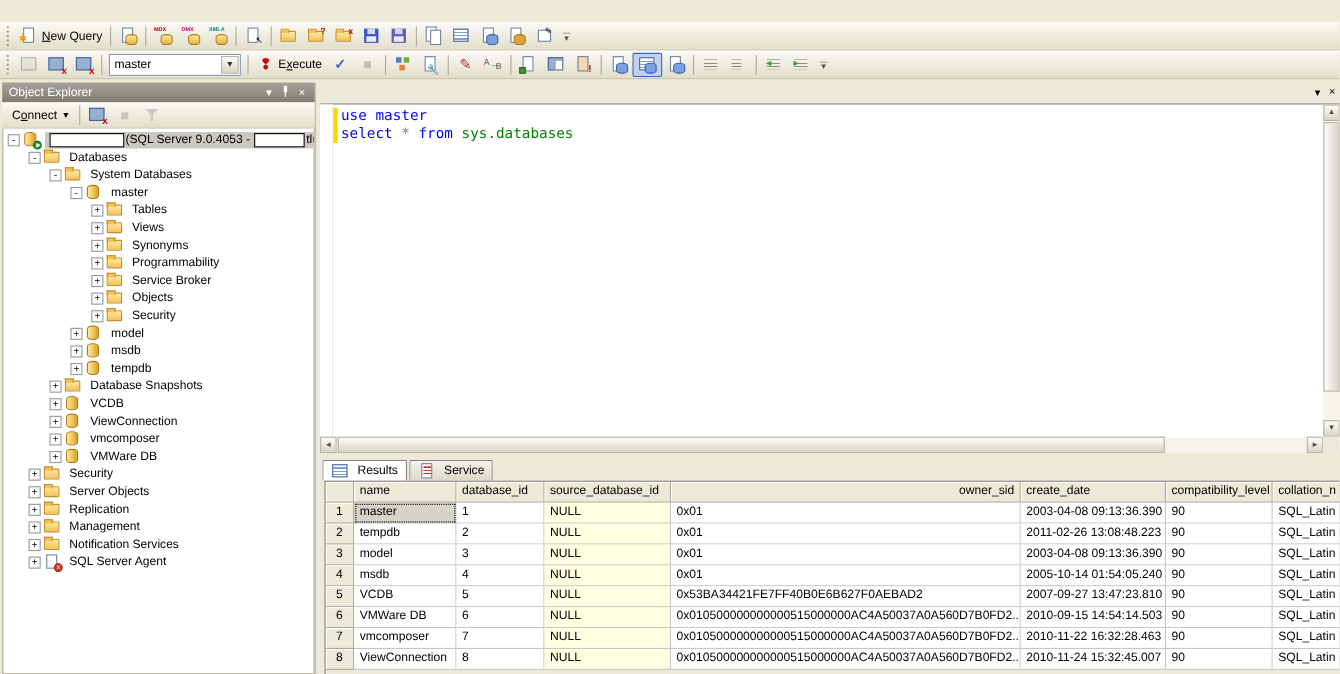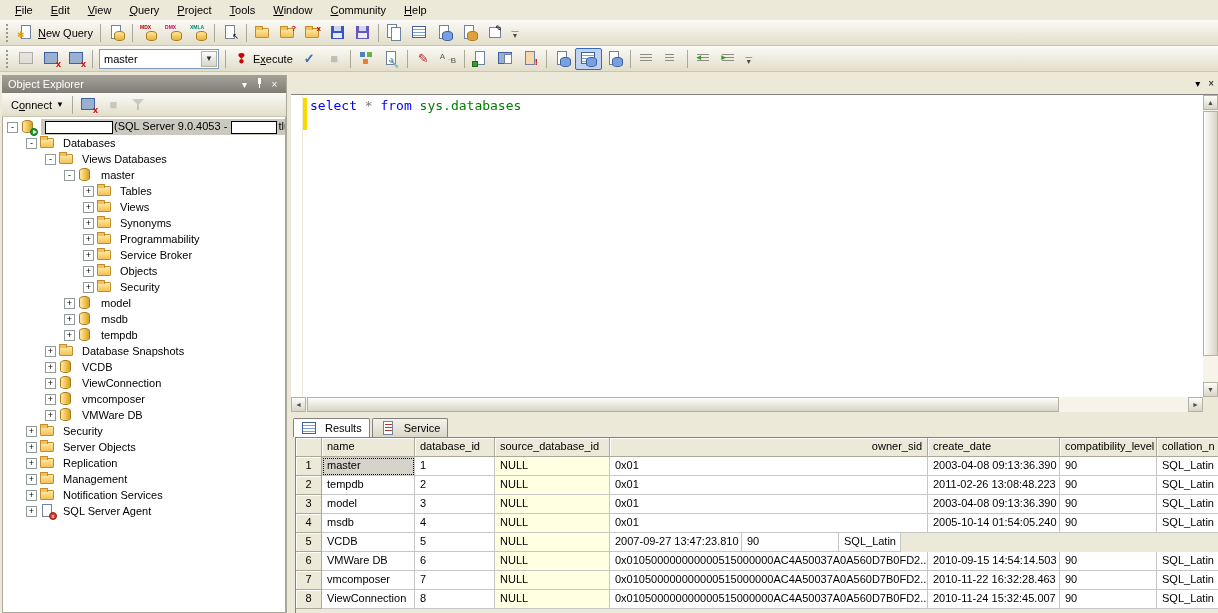--- a/index.html
+++ b/index.html
@@ -109,31 +109,20 @@
   .ghead .gcell, .rownum { background:#ece9d8; border-right:1px solid #aca899; border-bottom:1px solid #aca899; box-shadow:inset 1px 1px 0 #fff; }
   .rownum { text-align:center; padding:2px 0 0 0; }
   .gcell.null { background:#ffffe1; }
   .gcell.selcell { background:#d6d3ca; outline:1px dotted #000; outline-offset:-2px; }
 </style>
 </head>
 <body>
 
 <div class="app">
 
-  <div class="menubar">
-      <span class="menu-item"><u>F</u>ile</span>
-      <span class="menu-item"><u>E</u>dit</span>
-      <span class="menu-item"><u>V</u>iew</span>
-      <span class="menu-item"><u>Q</u>uery</span>
-      <span class="menu-item"><u>P</u>roject</span>
-      <span class="menu-item"><u>T</u>ools</span>
-      <span class="menu-item"><u>W</u>indow</span>
-      <span class="menu-item"><u>C</u>ommunity</span>
-      <span class="menu-item"><u>H</u>elp</span>
-    </div>
 
   <div class="toolbar tb1">
     <div class="grip"></div>
     <div class="tbtn">
       <span class="ic">
           <span class="pg"></span>
           <span style="position:absolute;left:-1px;top:6px;color:#e8a000;font-size:9px;">✱</span>
         </span>
       <span id="new-query-label"><u>N</u>ew Query</span>
     </div>
@@ -405,21 +394,21 @@
           <span class="tic">
             <span class="t-folder"></span>
           </span>
           <span class="tlbl">Databases</span>
         </div>
         <div class="tree-row" style="padding-left: 42px;">
           <span class="exp">-</span>
           <span class="tic">
             <span class="t-folder"></span>
           </span>
-          <span class="tlbl">Views Databases</span>
+          <span class="tlbl">System Databases</span>
         </div>
         <div class="tree-row" style="padding-left: 61px;">
           <span class="exp">-</span>
           <span class="tic">
             <span class="t-db"></span>
           </span>
           <span class="tlbl">master</span>
         </div>
         <div class="tree-row" style="padding-left: 80px;">
           <span class="exp">+</span>
@@ -575,20 +564,21 @@
   <div class="doc">
     <div class="doc-btns">
       <span class="doc-btn">▾</span>
       <span class="doc-btn">×</span>
     </div>
 
     <div class="editor-frame">
       <div class="sel-margin"></div>
       <div class="changebar"></div>
       <div class="code">
+          <div class="code-line"><span class="tok-keyword">use</span><span class="tok-plain"> </span><span class="tok-keyword">master</span></div>
           <div class="code-line"><span class="tok-keyword">select</span><span class="tok-plain"> </span><span class="tok-operator">*</span><span class="tok-plain"> </span><span class="tok-keyword">from</span><span class="tok-plain"> </span><span class="tok-system">sys.databases</span></div>
         </div>
       <div class="vscroll">
         <div class="sb-btn" style="top:0;">▲</div>
         <div class="sb-thumb" style="top:16px;height:245px;left:0;width:15px;"></div>
         <div class="sb-btn" style="bottom:0;">▼</div>
       </div>
       <div class="hscroll">
         <div class="sb-btn" style="left:0;">◄</div>
         <div class="sb-thumb" style="left:16px;width:752px;"></div>
@@ -663,20 +653,21 @@
           <div class="gcell" style="width: 318px;">0x01</div>
           <div class="gcell" style="width: 132px;">2005-10-14 01:54:05.240</div>
           <div class="gcell" style="width: 97px;">90</div>
           <div class="gcell" style="width: 62px;">SQL_Latin</div>
         </div>
         <div class="grow">
           <div class="gcell rownum" style="width: 26px;">5</div>
           <div class="gcell" style="width: 93px;">VCDB</div>
           <div class="gcell" style="width: 80px;">5</div>
           <div class="gcell null" style="width: 115px;">NULL</div>
+          <div class="gcell" style="width: 318px;">0x53BA34421FE7FF40B0E6B627F0AEBAD2</div>
           <div class="gcell" style="width: 132px;">2007-09-27 13:47:23.810</div>
           <div class="gcell" style="width: 97px;">90</div>
           <div class="gcell" style="width: 62px;">SQL_Latin</div>
         </div>
         <div class="grow">
           <div class="gcell rownum" style="width: 26px;">6</div>
           <div class="gcell" style="width: 93px;">VMWare DB</div>
           <div class="gcell" style="width: 80px;">6</div>
           <div class="gcell null" style="width: 115px;">NULL</div>
           <div class="gcell" style="width: 318px;">0x010500000000000515000000AC4A50037A0A560D7B0FD2...</div>

